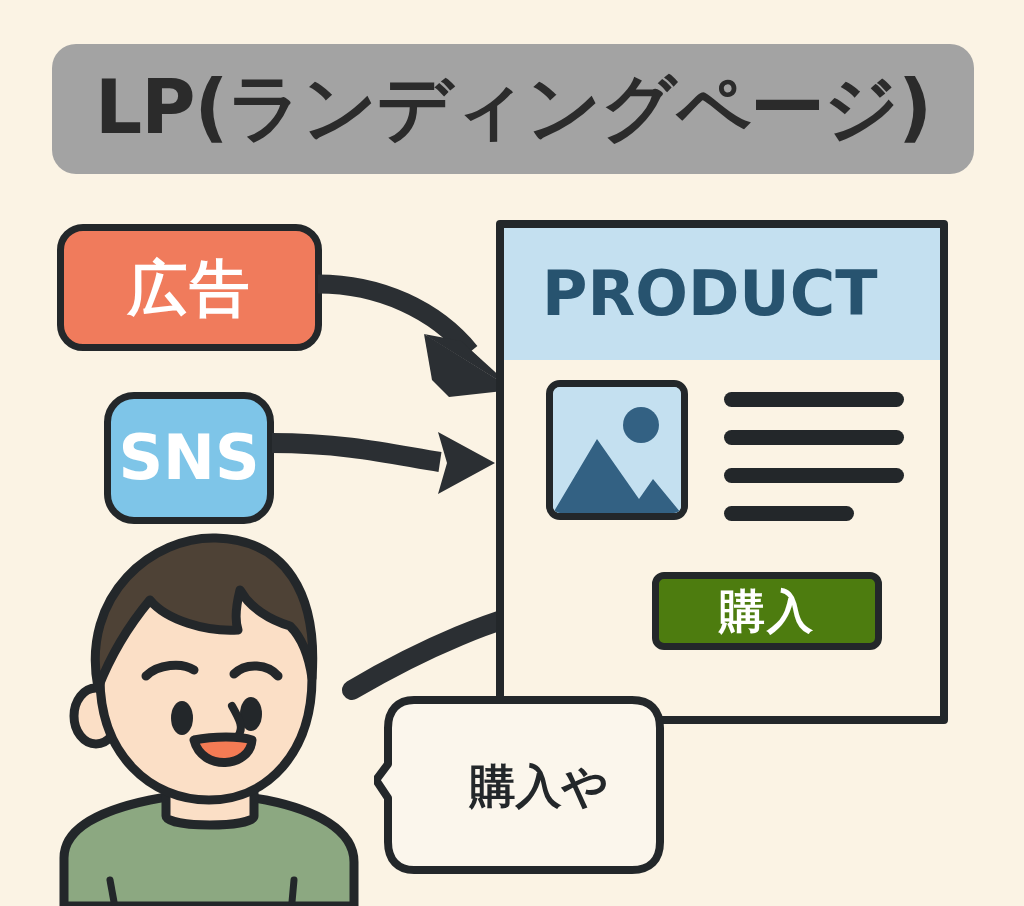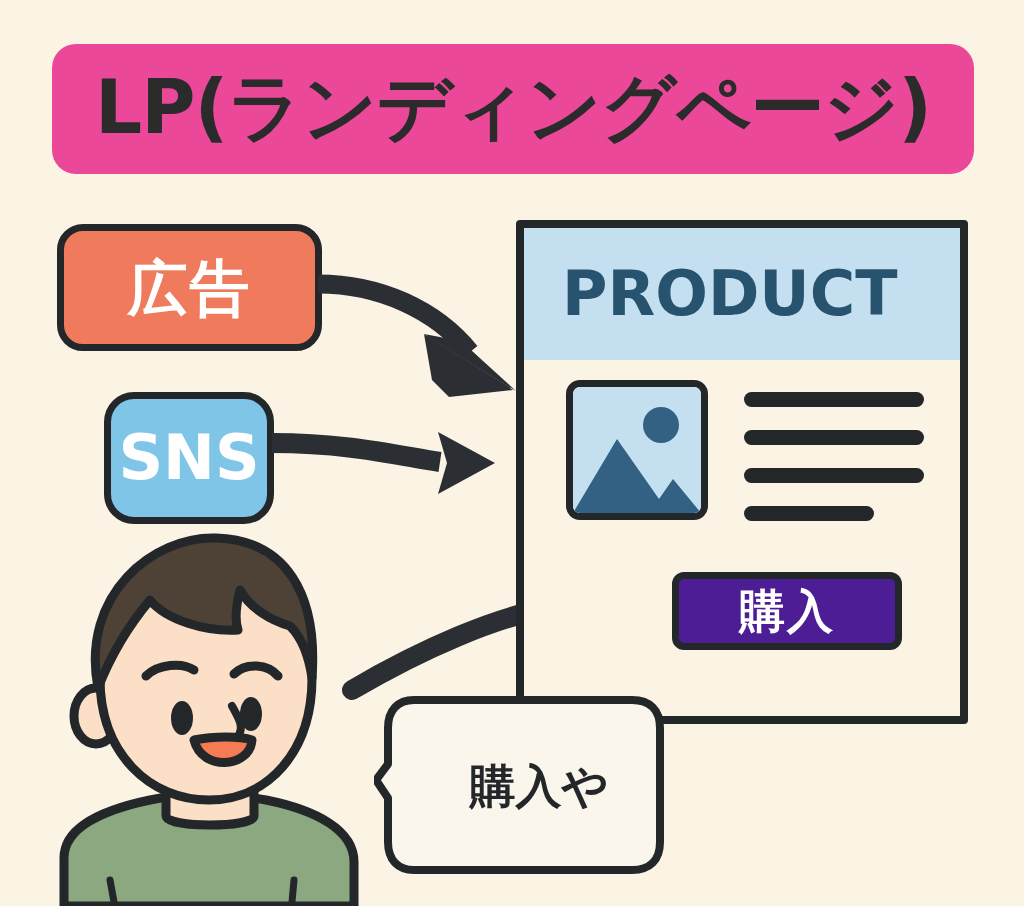--- a/index.html
+++ b/index.html
@@ -18,21 +18,21 @@
     overflow: hidden;
   }
 
   
   .title-banner {
     position: absolute;
     left: 52px;
     top: 44px;
     width: 922px;
     height: 130px;
-    background: #ec4899;
+    background: #a3a3a3;
     border-radius: 24px;
     display: flex;
     align-items: center;
     justify-content: center;
   }
   .title-text {
     font-size: 74px;
     font-weight: 700;
     color: #2B2B2B;
     letter-spacing: -1px;
@@ -85,21 +85,21 @@
     position: absolute;
     left: 0; top: 0;
     width: 1024px;
     height: 906px;
     pointer-events: none;
   }
 
   
   .lp-card {
     position: absolute;
-    left: 516px;
+    left: 496px;
     top: 220px;
     width: 452px;
     height: 504px;
     background: #FBF3E4;
     border: 8px solid #23272A;
     border-radius: 4px;
     box-sizing: border-box;
     overflow: hidden;
   }
   .lp-header {
@@ -156,21 +156,21 @@
     margin-bottom: 23px;
   }
   .tl.short { width: 72%; }
 
   .cta {
     position: absolute;
     left: 148px;
     top: 212px;
     width: 230px;
     height: 78px;
-    background: #4c1d95;
+    background: #4d7c0f;
     border: 7px solid #23272A;
     border-radius: 12px;
     box-sizing: border-box;
     display: flex;
     align-items: center;
     justify-content: center;
   }
   .cta-label {
     color: #FFFFFF;
     font-size: 46px;

